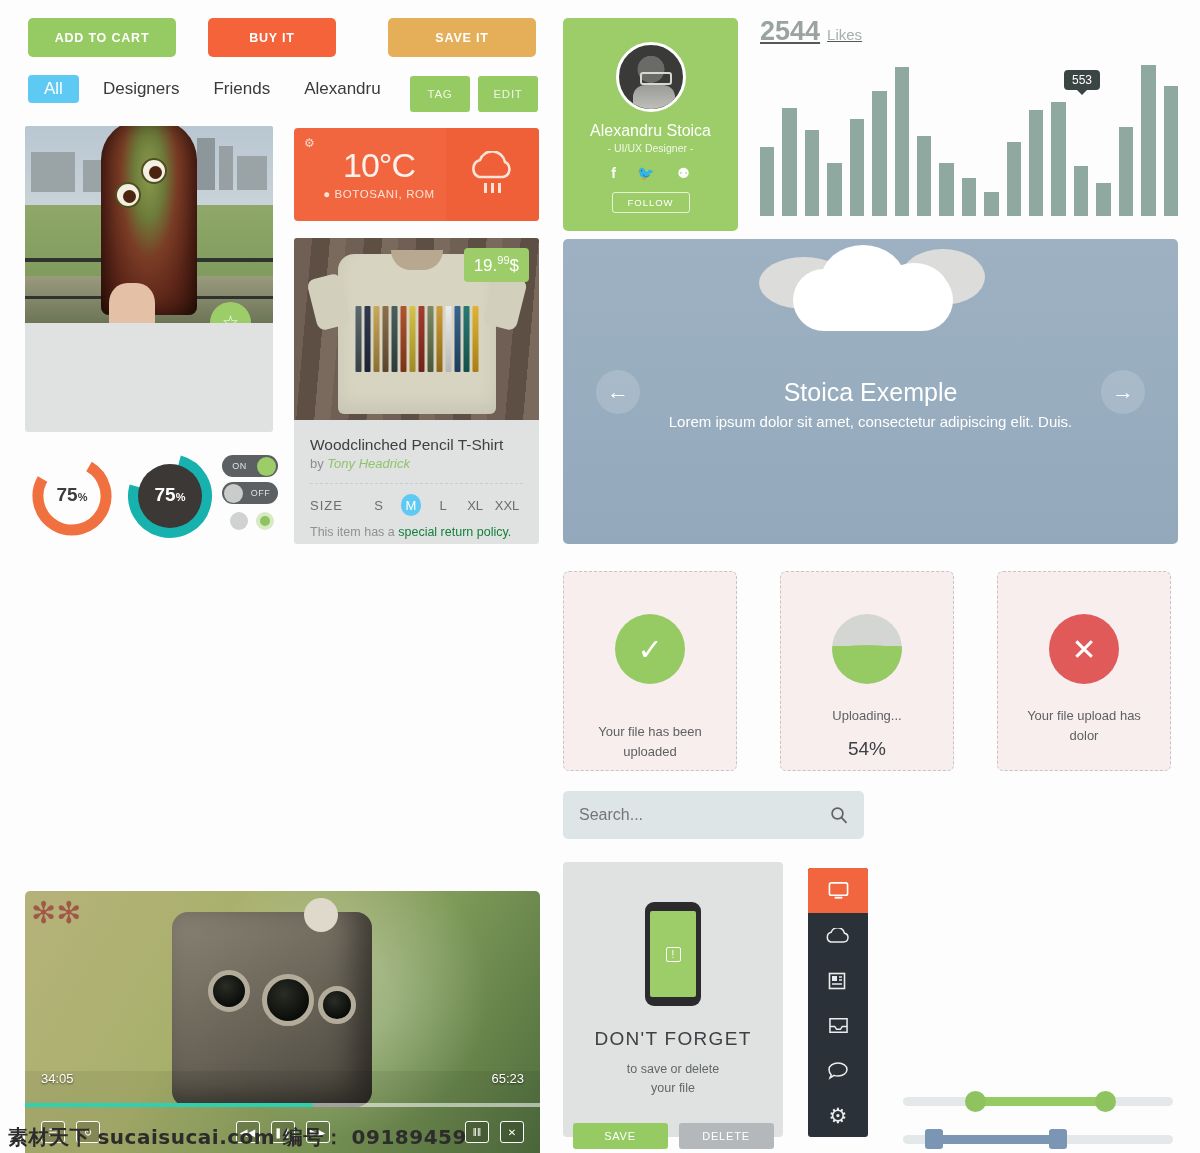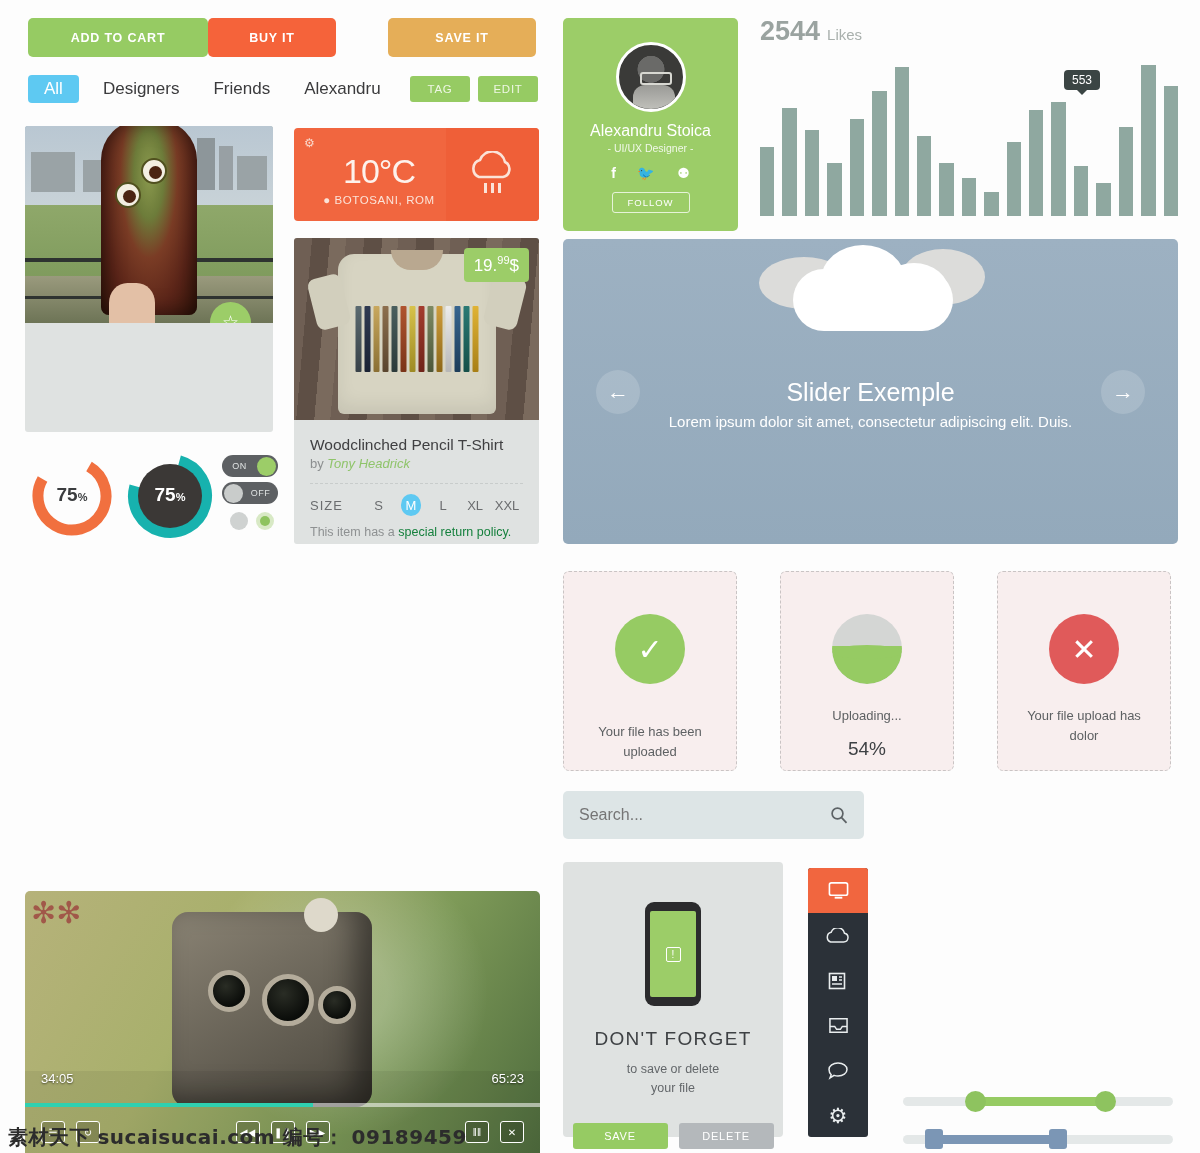--- a/index.html
+++ b/index.html
@@ -22,21 +22,21 @@
   }
   
   .tab {
     font-size: 17px; color: #3b3b3d; cursor: pointer;
     padding: 4px 10px; border-radius: 4px;
   }
   .tab.active { background: #5ec9f2; color: #fff; padding: 4px 16px; }
   .minibtn {
     background: #96cb63; color: #eef7e4; border: 0; border-radius: 3px;
     font-size: 11.5px; letter-spacing: .7px; cursor: pointer;
-    width: 60px; height: 26px; display:flex; align-items:center; justify-content:center;
+    width: 60px; height: 36px; display:flex; align-items:center; justify-content:center;
   }
 
   
   .card { background: #dfe2e1; border-radius: 3px; overflow: hidden; }
 
   
   .skate-photo {
     width: 100%; height: 197px; position: relative; overflow: hidden;
     background: linear-gradient(170deg,#9fb2c0 0%,#b9c4bd 32%,#8fa06a 55%,#728a4e 100%);
   }
@@ -70,21 +70,21 @@
   .card-sub { font-size: 13px; color:#8c8f90; }
   .card-date { font-size: 13px; color:#4b4d4e; }
   .card-desc { font-size: 12.5px; color:#55575a; text-align:center; line-height:1.45; }
   .divider { border-top: 1px dashed #c8cccb; margin: 8px 0 8px; }
 
   
   .weather { display:flex; border-radius:4px; overflow:hidden; height:93px;
      background:#f1663f; color:#fbe3d8; }
   .weather-l { flex:1; position:relative; padding:10px 0 0 18px; }
   .weather-r { width:93px; background:#ef5f38; display:flex; align-items:center; justify-content:center;}
-  .temp { font-size: 34px; color:#fdf2ec; letter-spacing:-1px; line-height:1; margin-top:16px; text-align:center;}
+  .temp { font-size: 34px; color:#fdf2ec; letter-spacing:-1px; line-height:1; margin-top:10px; text-align:center;}
   .wloc { font-size: 11.5px; letter-spacing:.6px; margin-top:6px; text-align:center; }
 
   
   .tee-photo { height: 182px; position:relative; overflow:hidden;
      background: repeating-linear-gradient(95deg,#6f5f54 0 18px,#5e4f45 18px 36px,#7a6a5d 36px 52px); }
   .tee-body { position:absolute; left:50%; top:16px; transform:translateX(-50%);
      width:158px; height:160px; background:#d7d4c2; border-radius:16px 16px 6px 6px;
      box-shadow: inset 0 -8px 18px rgba(0,0,0,.08); }
   .tee-sleeveL,.tee-sleeveR{ position:absolute; top:22px; width:34px;height:52px;
      background:#d2cfbd; border-radius:8px;}
@@ -197,21 +197,21 @@
   .vnav-item{ height:45px; display:flex;align-items:center;justify-content:center;
      color:#e9edee; font-size:17px; cursor:pointer;}
   .vnav-item.active{ background:#f1663f; }
 
   .wm{ position:absolute; left:8px; bottom:2px; font-size:20px; color:#2c2c2c; font-weight:bold;
      font-family:"DejaVu Sans",sans-serif; letter-spacing:.5px;}
 </style>
 </head>
 <body>
 
-<div class="abs btn-big" style="left:28px;top:18px;width:180px;background:#96cb63;">
+<div class="abs btn-big" style="left:28px;top:18px;width:148px;background:#96cb63;">
   <span>ADD TO CART</span>
 </div>
 <div class="abs btn-big" style="left:208px;top:18px;width:128px;background:#f5633a;">
   <span>BUY IT</span>
 </div>
 <div class="abs btn-big" style="left:388px;top:18px;width:148px;background:#e5ae58;">
   <span>SAVE IT</span>
 </div>
 
 <div class="abs" style="left:28px;top:75px;display:flex;align-items:center;gap:14px;">
@@ -356,21 +356,21 @@
   <div class="psoc">
     <span style="font-weight:bold;">f</span>
     <span>🐦</span>
     <span>⚉</span>
   </div>
   <div class="follow">
     <span>FOLLOW</span>
   </div>
 </div>
 
-<div class="abs" style="left:760px;top:16px;width:418px;height:205px;">
+<div class="abs" style="left:760px;top:16px;width:418px;height:205px;text-decoration:underline;">
   <div style="display:flex;align-items:baseline;gap:7px;">
     <span class="likes-num">2544</span>
     <span class="likes-word">Likes</span>
   </div>
   <div class="bars" id="bars-container" style="margin-top:14px;">
       <div class="bar" style="height: 68.6429px; background: rgb(143, 168, 160);"></div>
       <div class="bar" style="height: 108.5px; background: rgb(143, 168, 160);"></div>
       <div class="bar" style="height: 86.3571px; background: rgb(143, 168, 160);"></div>
       <div class="bar" style="height: 53.1429px; background: rgb(143, 168, 160);"></div>
       <div class="bar" style="height: 97.4286px; background: rgb(143, 168, 160);"></div>
@@ -393,21 +393,21 @@
 </div>
 
 <div class="abs slider-banner" style="left:563px;top:239px;width:615px;height:305px;">
   <div class="cloud-art" style="padding-top:62px;">
     <div class="cl" style="left:8px;top:18px;width:90px;height:52px;background:#dcdcda;"></div>
     <div class="cl" style="left:150px;top:10px;width:84px;height:56px;background:#dcdcda;"></div>
     <div class="cl" style="left:42px;top:30px;width:160px;height:62px;background:#fff;border-radius:44px;"></div>
     <div class="cl" style="left:70px;top:6px;width:84px;height:70px;background:#fff;"></div>
     <div class="cl" style="left:128px;top:24px;width:70px;height:58px;background:#fff;"></div>
   </div>
-  <div class="sl-title" style="margin-top:44px;">Slider Exemple</div>
+  <div class="sl-title" style="margin-top:44px;">Stoica Exemple</div>
   <div class="sl-sub">Lorem ipsum dolor sit amet, consectetur adipiscing elit. Duis.</div>
   <div class="sl-arrow" style="left:33px;">←</div>
   <div class="sl-arrow" style="right:33px;">→</div>
 </div>
 
 <div class="abs upcard" style="left:563px;top:571px;width:174px;height:200px;padding-top:42px;">
   <div class="circ" style="background:#96cb63;">✓</div>
   <div class="uptext" style="margin-top:38px;">
     <span>Your file has been</span><br>
     <span>uploaded</span>

